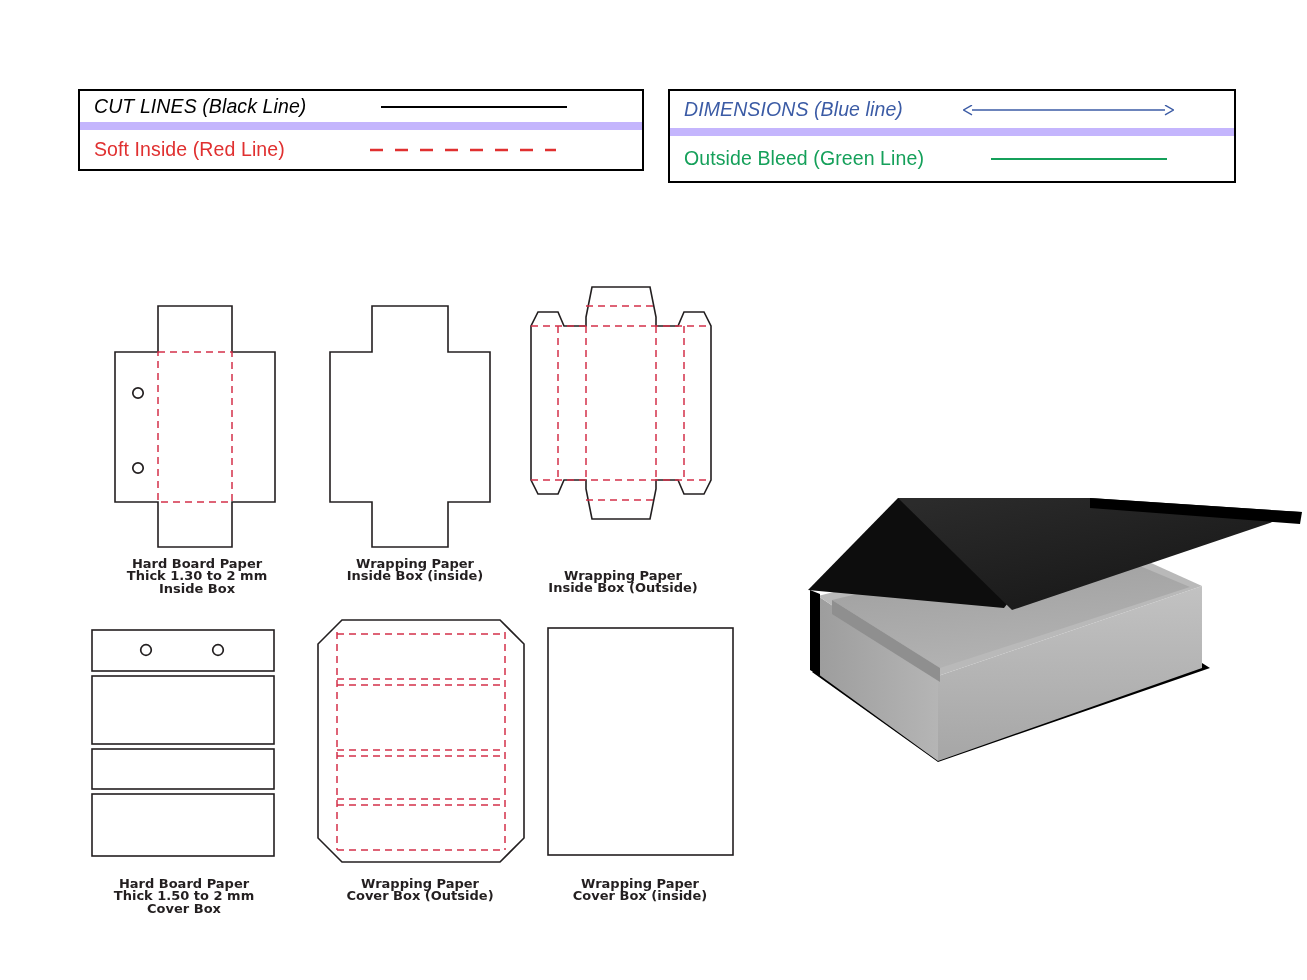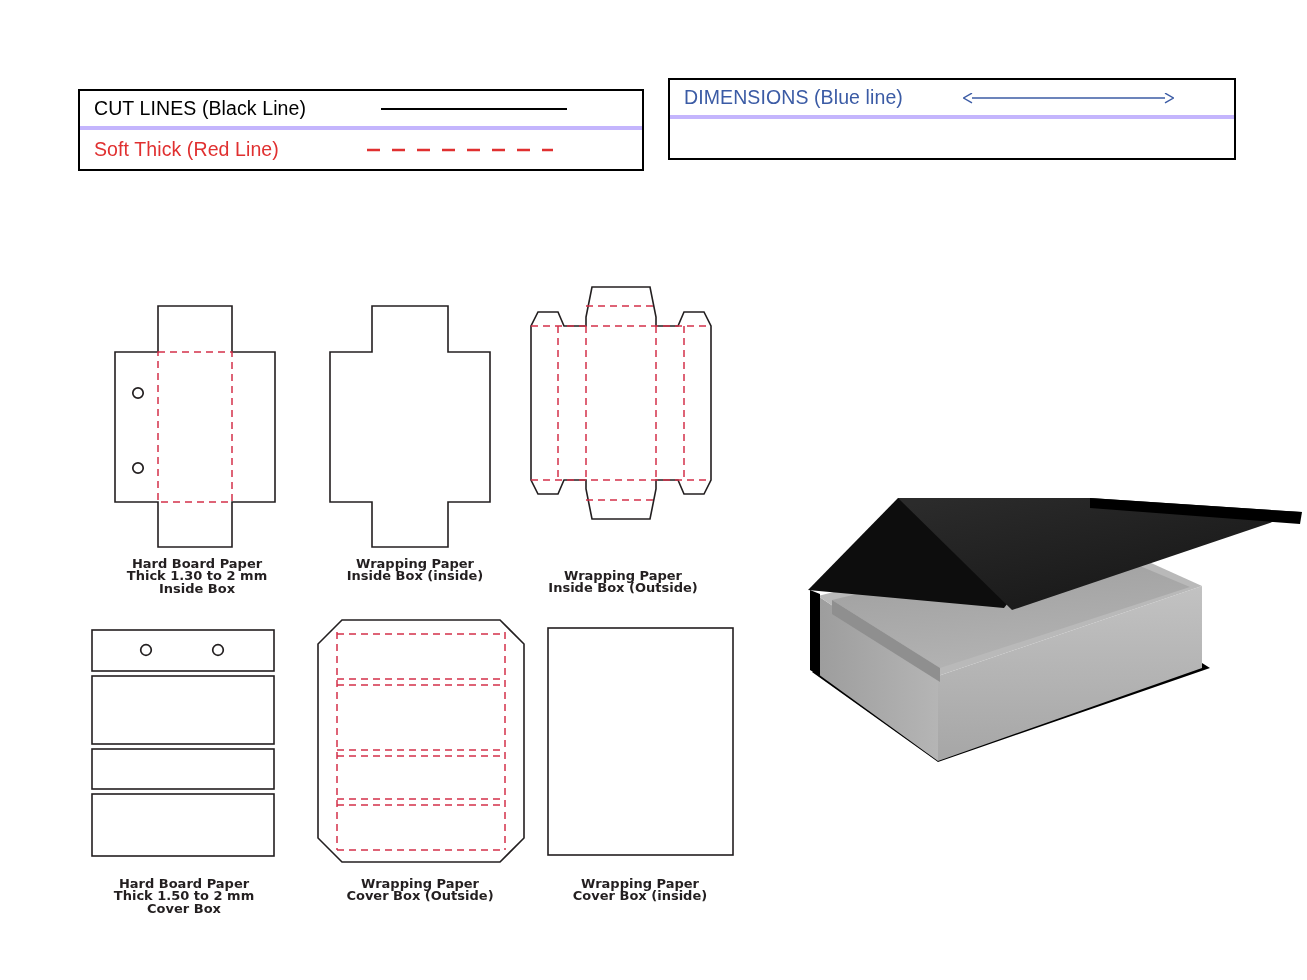--- a/index.html
+++ b/index.html
@@ -23,30 +23,30 @@
   }
 
   
   .legend-block {
     position: absolute;
     border: 2px solid #000000;
     box-sizing: border-box;
     background: #ffffff;
   }
   #legend-left  { left: 78px;  top: 89px; width: 566px; height: 82px; }
-  #legend-right { left: 668px; top: 78px; width: 568px; height: 82px; }
+  #legend-right { left: 668px; top: 89px; width: 568px; height: 94px; }
 
   .legend-row {
     display: flex;
     align-items: center;
     height: 50%;
     box-sizing: border-box;
     padding-left: 14px;
   }
-  .legend-row.top { border-bottom: 4px solid #c4b5fd; }
+  .legend-row.top { border-bottom: 8px solid #c4b5fd; font-style: italic; }
 
   .legend-label {
     flex: 0 0 auto;
     font-size: 19.5px;
     letter-spacing: 0.1px;
     white-space: nowrap;
   }
   .legend-sample {
     flex: 1 1 auto;
     display: flex;
@@ -100,21 +100,21 @@
   <div class="legend-block" id="legend-left">
     <div class="legend-row top">
       <span class="legend-label lbl-cut">CUT LINES (Black Line)</span>
       <span class="legend-sample">
         <svg width="190" height="12" viewBox="0 0 190 12" aria-hidden="true">
           <line x1="2" y1="6" x2="188" y2="6" stroke="#000000" stroke-width="2.2"></line>
         </svg>
       </span>
     </div>
     <div class="legend-row">
-      <span class="legend-label lbl-crease">Soft Thick (Red Line)</span>
+      <span class="legend-label lbl-crease">Soft Inside (Red Line)</span>
       <span class="legend-sample">
         <svg width="190" height="12" viewBox="0 0 190 12" aria-hidden="true">
           <line x1="2" y1="6" x2="188" y2="6" stroke="#e03030" stroke-width="2.6" stroke-dasharray="13 12"></line>
         </svg>
       </span>
     </div>
   </div>
 
   <div class="legend-block" id="legend-right">
     <div class="legend-row top">
@@ -126,20 +126,28 @@
               <path d="M9,0.6 L0.6,5.5 L9,10.4" fill="none" stroke="#3b5ba5" stroke-width="1.4"></path>
             </marker>
             <marker id="arrR" markerWidth="11" markerHeight="11" refX="2" refY="5.5" orient="auto" markerUnits="userSpaceOnUse">
               <path d="M2,0.6 L10.4,5.5 L2,10.4" fill="none" stroke="#3b5ba5" stroke-width="1.4"></path>
             </marker>
           </defs>
           <line x1="11" y1="8" x2="204" y2="8" stroke="#3b5ba5" stroke-width="1.5" marker-start="url(#arrL)" marker-end="url(#arrR)"></line>
         </svg>
       </span>
     </div>
+    <div class="legend-row">
+      <span class="legend-label lbl-bleed">Outside Bleed (Green Line)</span>
+      <span class="legend-sample">
+        <svg width="180" height="12" viewBox="0 0 180 12" aria-hidden="true">
+          <line x1="2" y1="6" x2="178" y2="6" stroke="#15a05a" stroke-width="2.2"></line>
+        </svg>
+      </span>
+    </div>
   </div>
 
   <svg class="fig-svg" style="left:110px; top:300px;" width="170" height="240" viewBox="0 0 170 240">
 
     <path class="cut-fill" d="M48,6 L122,6 L122,52 L165,52 L165,202 L122,202
                               L122,247 L48,247 L48,202 L5,202 L5,52 L48,52 Z"></path>
 
     <rect class="crease" x="48" y="52" width="74" height="150"></rect>
     <circle class="hole" cx="28" cy="93" r="5.2"></circle>
     <circle class="hole" cx="28" cy="168" r="5.2"></circle>

